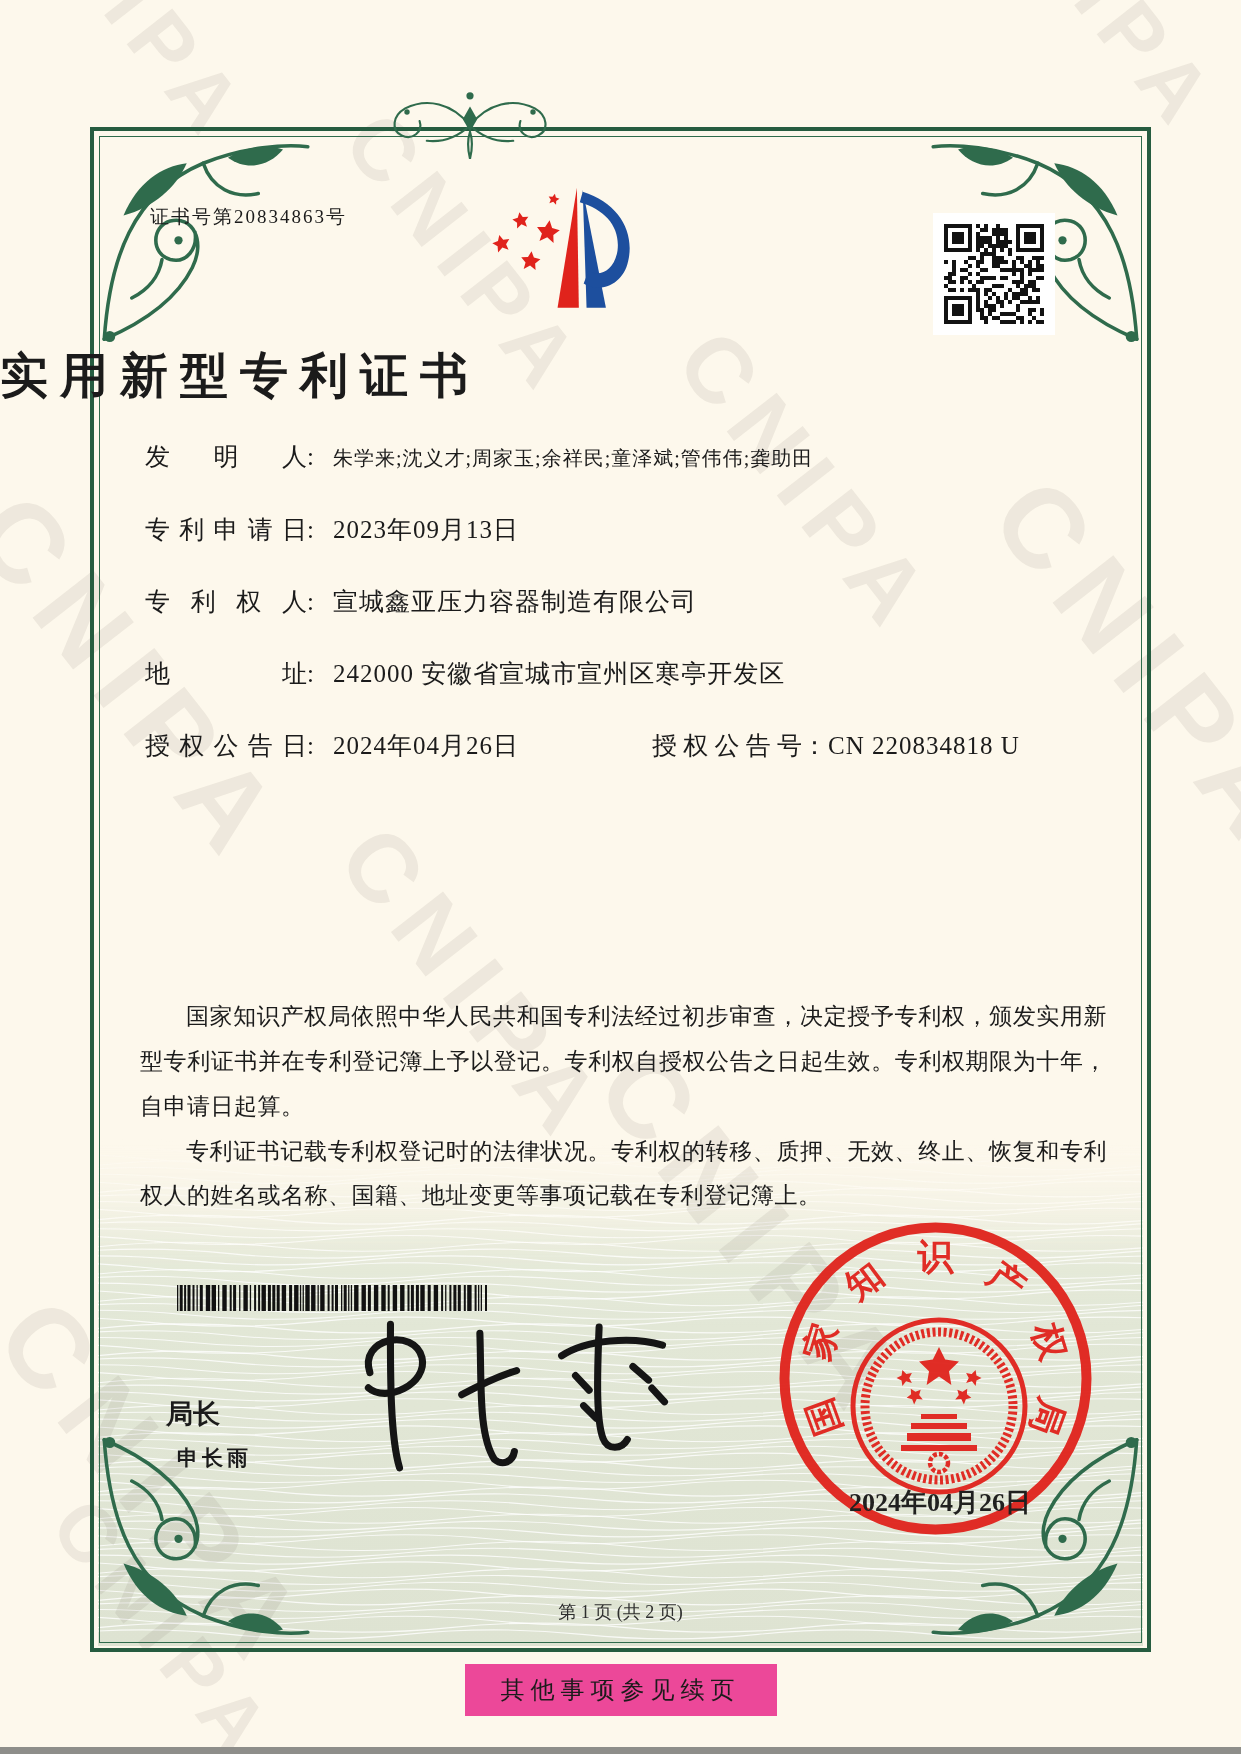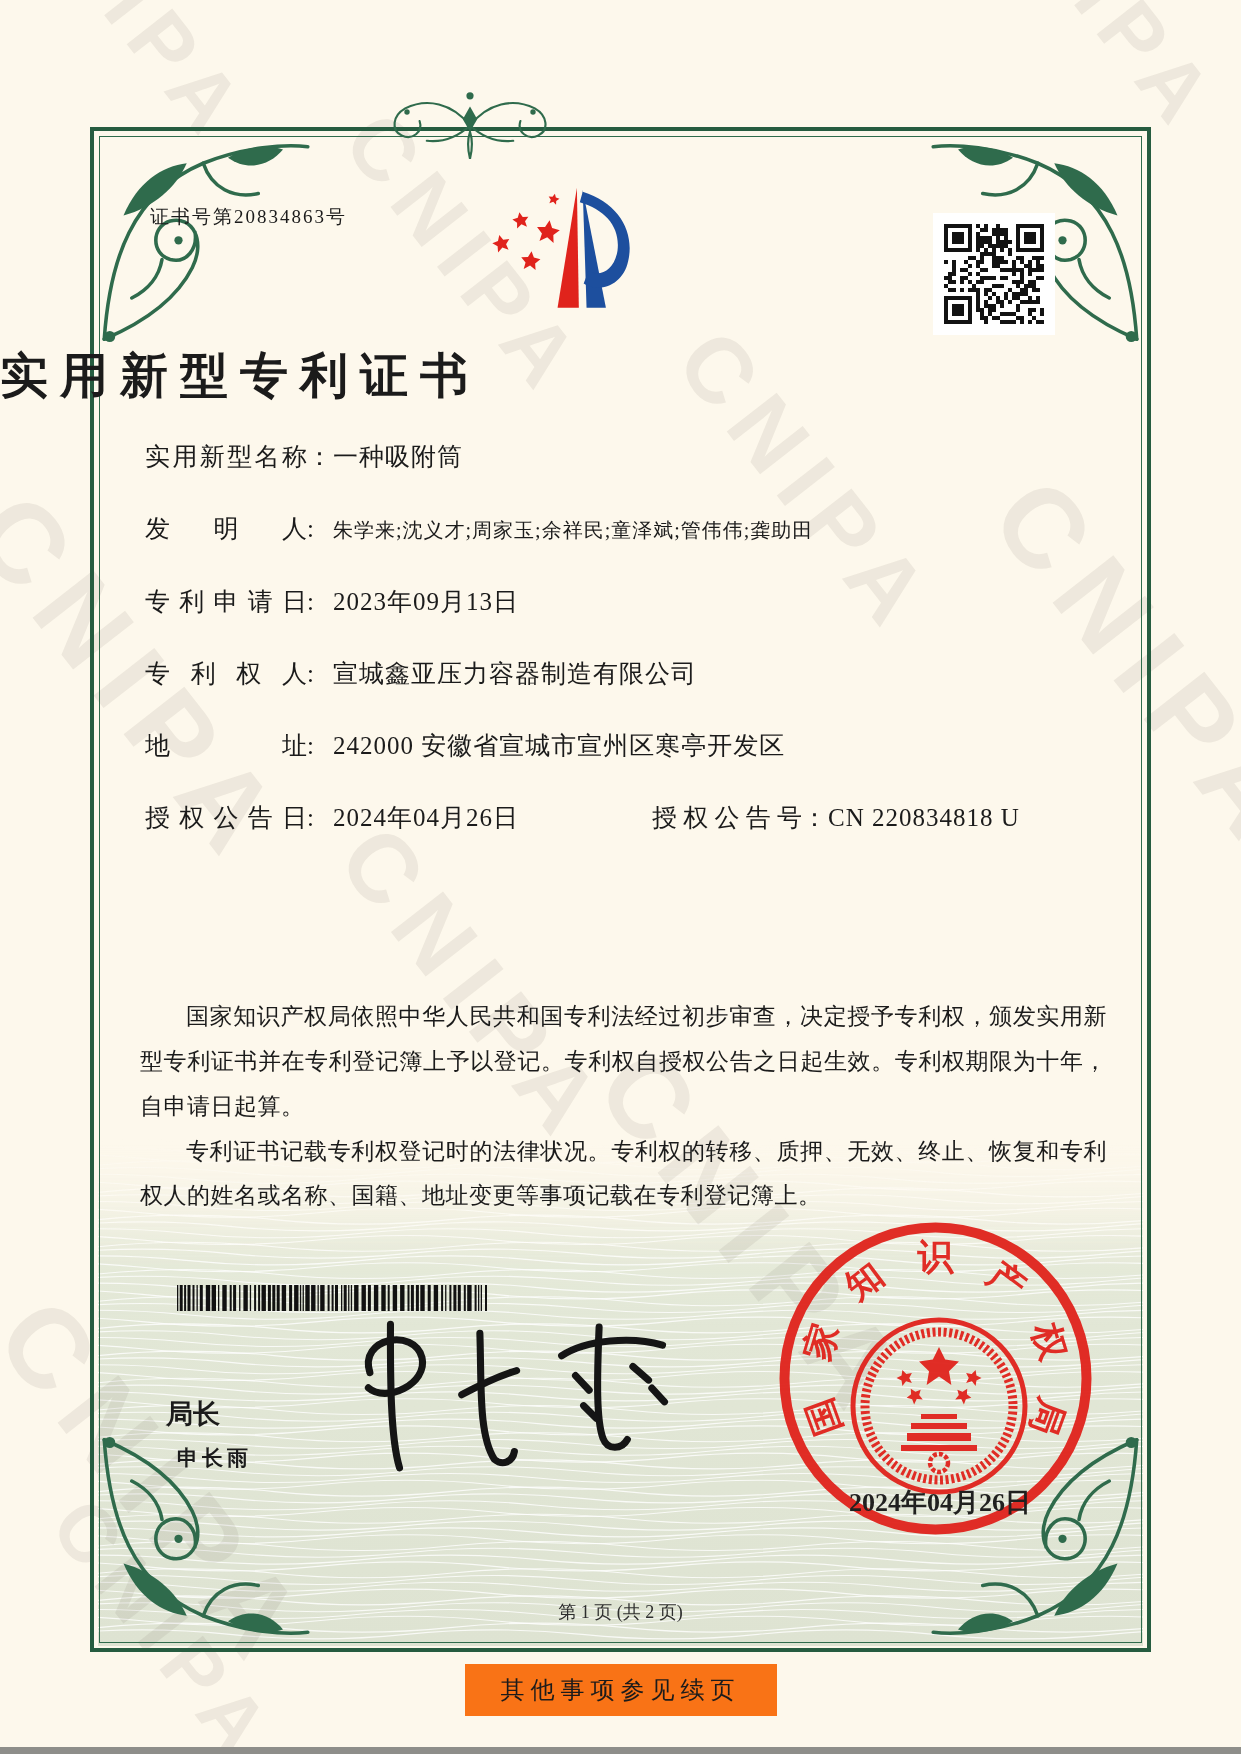--- a/index.html
+++ b/index.html
@@ -56,21 +56,21 @@
   .barcode{left:177px;top:1285px;}
   .director-title{left:166px;top:1396px;font-family:"Liberation Sans","DejaVu Sans",sans-serif;
                   font-weight:700;font-size:27px;}
   .director-name{left:177px;top:1444px;font-family:"Liberation Sans","DejaVu Sans",sans-serif;
                  font-weight:700;font-size:21px;letter-spacing:4px;}
   .signature{left:330px;top:1312px;}
   .seal{left:763px;top:1206px;opacity:.95;}
   .seal text{font-family:"Liberation Serif","DejaVu Serif",serif;}
   .page-info{left:0;right:0;top:1600px;text-align:center;font-size:18px;color:#2e2e2e;}
   .continuation{left:0;right:0;top:1664px;text-align:center;}
-  .continuation i{display:inline-block;font-style:normal;background:#f97316;
+  .continuation i{display:inline-block;font-style:normal;background:#ec4899;
                   padding:10px 36px;font-size:24px;letter-spacing:6px;}
   .bottom-edge{left:0;top:1747px;width:1241px;height:7px;background:#8e8e8a;}
 </style>
 </head>
 <body>
 
 <div class="page">
 
   <div class="watermark-layer">
     <span style="left:-30px;top:-45px;font-size:84px">CNIPA</span>
@@ -545,23 +545,20 @@
           <rect x="84" y="96" width="4" height="4"></rect>
           <rect x="92" y="96" width="4" height="4"></rect>
           <rect x="96" y="96" width="4" height="4"></rect>
         </svg>
     </div>
 
     <div class="abs doc-title">实用新型专利证书</div>
 
     <div class="abs fields">
       <div class="field-row">
-        <span class="flabel">实用新型名称</span><span class="fcolon">：</span><span class="fvalue">一种吸附筒</span>
-      </div>
-      <div class="field-row">
         <span class="flabel">发明人</span><span class="fcolon">:</span><span class="fvalue small">朱学来;沈义才;周家玉;余祥民;童泽斌;管伟伟;龚助田</span>
       </div>
       <div class="field-row">
         <span class="flabel">专利申请日</span><span class="fcolon">:</span><span class="fvalue">2023年09月13日</span>
       </div>
       <div class="field-row">
         <span class="flabel">专利权人</span><span class="fcolon">:</span><span class="fvalue">宣城鑫亚压力容器制造有限公司</span>
       </div>
       <div class="field-row">
         <span class="flabel">地址</span><span class="fcolon">:</span><span class="fvalue">242000 安徽省宣城市宣州区寒亭开发区</span>

